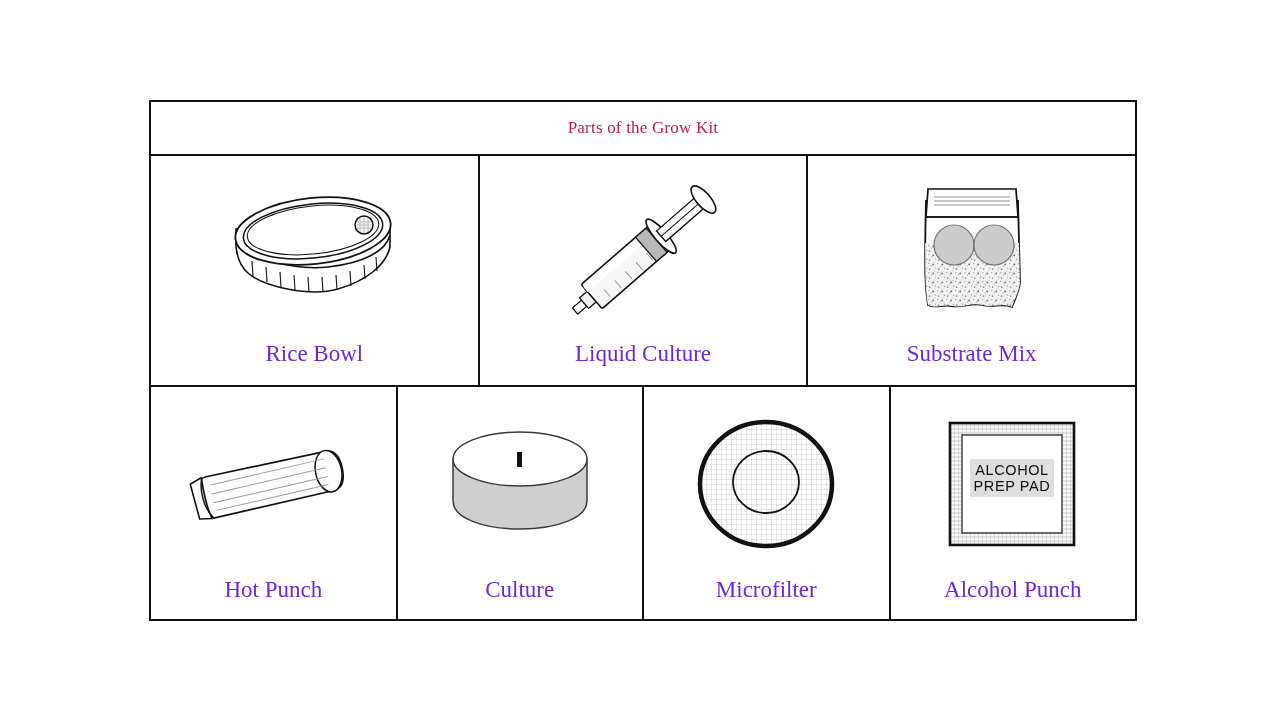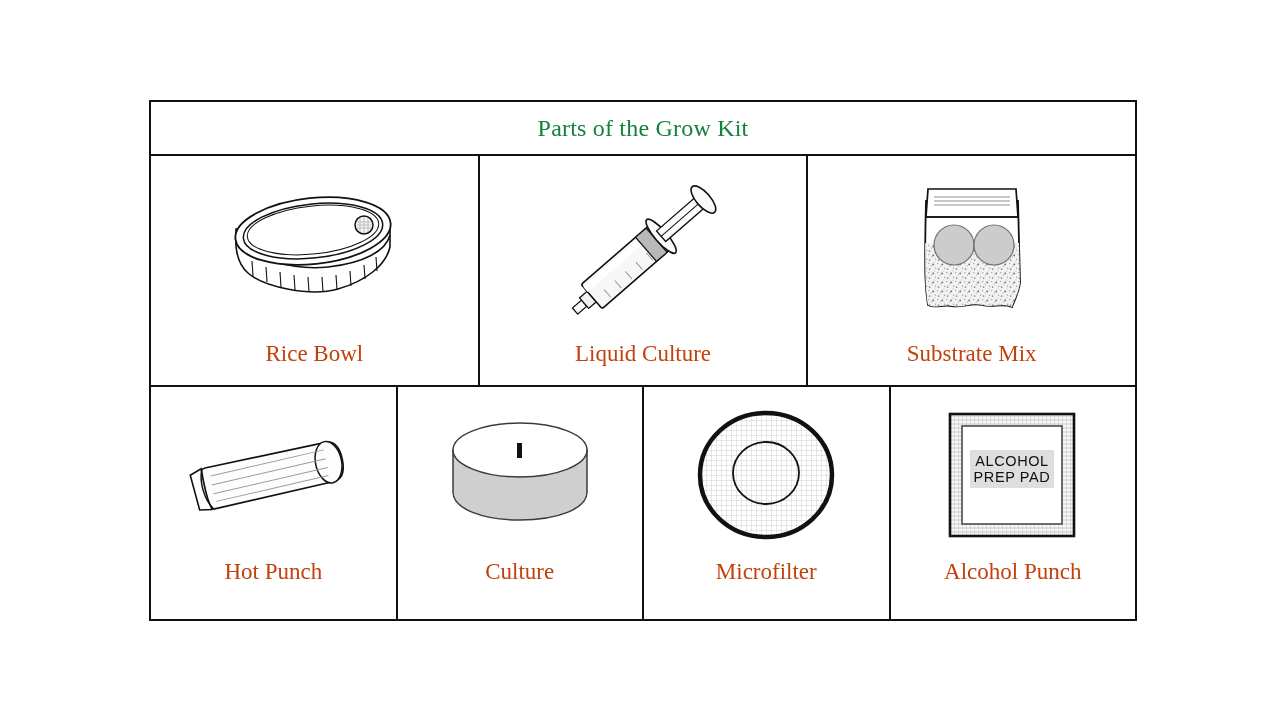--- a/index.html
+++ b/index.html
@@ -39,23 +39,23 @@
   .title-row {
     height: 54px;
     flex: 0 0 54px;
     border-bottom: 2.5px solid #111111;
     display: flex;
     align-items: center;
     justify-content: center;
     box-sizing: border-box;
   }
   .title-text {
-    font-size: 24px;
+    font-size: 17px;
     letter-spacing: 0.2px;
-    color: #15803d;
+    color: #be185d;
     text-align: right;
   }
 
   .grid-row {
     display: flex;
     box-sizing: border-box;
   }
   .grid-row.row-1 {
     flex: 0 0 231px;
     height: 231px;
@@ -88,24 +88,24 @@
     justify-content: center;
     padding-top: 6px;
     box-sizing: border-box;
   }
   .row-2 .art-box { padding-top: 2px; justify-content: center; }
 
   .cell-label {
     font-size: 23px;
     line-height: 1;
     padding-bottom: 20px;
-    color: #c2410c;
+    color: #6d28d9;
     white-space: nowrap;
   }
-  .row-2 .cell-label { padding-bottom: 36px; }
+  .row-2 .cell-label { padding-bottom: 18px; }
 
   svg { display: block; }
 </style>
 </head>
 <body>
 
 <div id="stage">
 
   <div class="kit-table">
 

